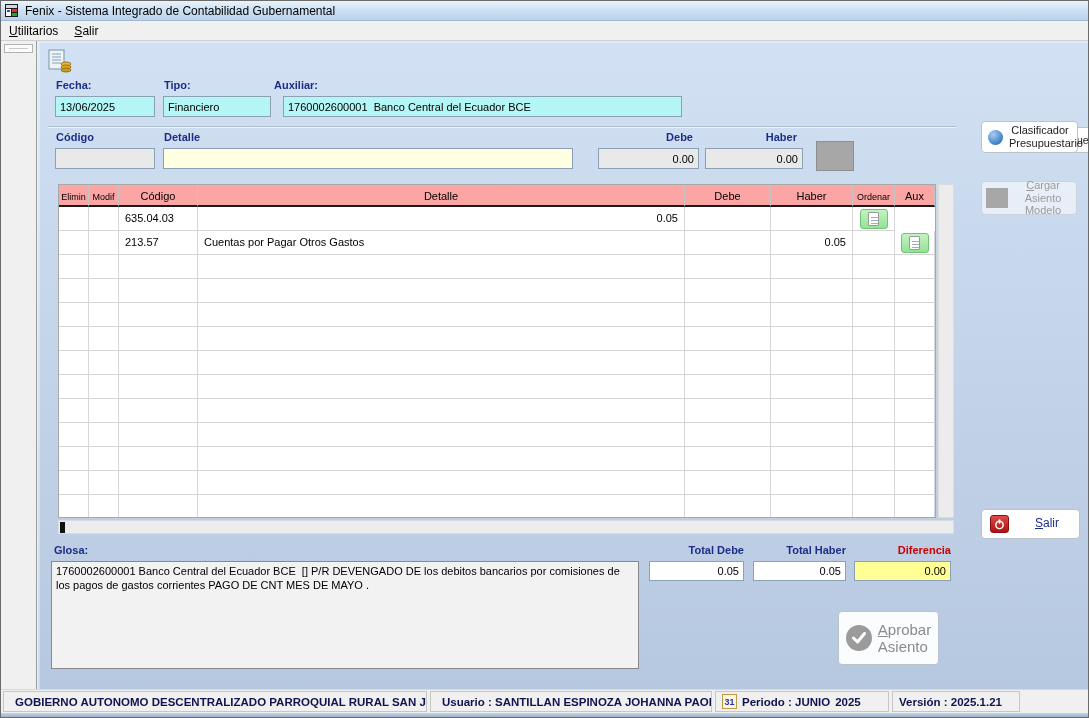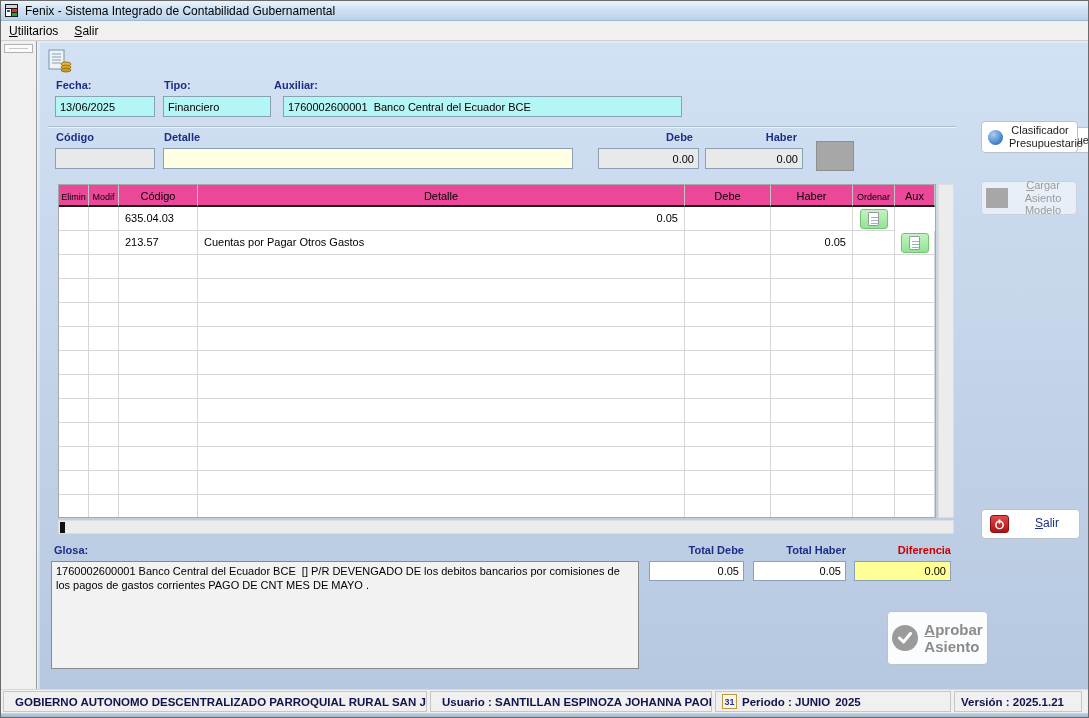--- a/index.html
+++ b/index.html
@@ -38,21 +38,21 @@
   .yelf  { background:#ffffe1; }
   .whitef{ background:#ffffff; }
   .dyel  { background:#ffff96; }
   .rnum  { text-align:right; }
 
   .etched { height:2px; border-top:1px solid #a9bcd2; border-bottom:1px solid #edf4fb; }
 
   
   .tbl { background:#ffffff; border:1px solid #a8a8a8; overflow:hidden; }
   .grid-cols { display:grid; grid-template-columns:30px 30px 79px 1fr 86px 82px 42px 40px; }
-  .th { font-size:11px; color:#000; text-align:center; padding:5px 2px 3px; border-right:1px solid #c4c4c4; border-bottom:2px solid #1a1a1a; background:#ec4899; white-space:nowrap; overflow:hidden; }
+  .th { font-size:11px; color:#000; text-align:center; padding:5px 2px 3px; border-right:1px solid #c4c4c4; border-bottom:2px solid #1a1a1a; background:#fca5a5; white-space:nowrap; overflow:hidden; }
   .th.small { font-size:9px; padding-top:7px; }
   .td { font-size:11px; color:#000; height:24px; line-height:23px; border-right:1px solid #d6d6d6; border-bottom:1px solid #d6d6d6; white-space:nowrap; overflow:hidden; }
   .td.pl { padding-left:6px; } .td.pr { padding-right:6px; text-align:right; }
   .td.center { display:flex; align-items:center; justify-content:center; }
   .aux-btn { width:28px; height:20px; border:1px solid #74c274; border-radius:3px; background:linear-gradient(180deg,#c2f3c2,#94e294); display:flex; align-items:center; justify-content:center; cursor:pointer; }
   .aux-doc { width:11px; height:14px; background:#fdfdfd; border:1px solid #9a9a9a; border-radius:1px;
     background-image:repeating-linear-gradient(180deg,transparent 0 2px,#9fb0bf 2px 3px); background-size:7px 100%; background-position:2px 2px; background-repeat:no-repeat; }
 
   .scroll-track { background:#ececec; border:1px solid #dcdcdc; }
   .h-thumb { position:absolute; left:1px; top:1px; width:5px; height:11px; background:#111; }
@@ -322,21 +322,21 @@
       <textarea class="glosa" readonly="" style="">1760002600001 Banco Central del Ecuador BCE  [] P/R DEVENGADO DE los debitos bancarios por comisiones de los pagos de gastos corrientes PAGO DE CNT MES DE MAYO .</textarea>
     </div>
 
     <div class="abs flabel rnum" style="left:611px;top:503px;width:95px;">Total Debe</div>
     <input class="abs tinput whitef rnum" style="left: 611px; top: 520px; width: 95px; height: 20px;" readonly="" value="0.05">
     <div class="abs flabel rnum" style="left:715px;top:503px;width:93px;">Total Haber</div>
     <input class="abs tinput whitef rnum" style="left: 715px; top: 520px; width: 93px; height: 20px;" readonly="" value="0.05">
     <div class="abs flabel rnum red" style="left:816px;top:503px;width:97px;">Diferencia</div>
     <input class="abs tinput dyel rnum" style="left: 816px; top: 520px; width: 97px; height: 20px;" readonly="" value="0.00">
 
-    <div class="abs btn aprobar-btn" style="left:849px;top:570px;width:101px;height:54px;font-weight:bold;">
+    <div class="abs btn aprobar-btn" style="left:800px;top:570px;width:101px;height:54px;">
       <span class="check-ic">
         <svg width="14" height="12" viewBox="0 0 14 12">
             <polyline points="1.5,6 5.5,10 12.5,1.5" fill="none" stroke="#fff" stroke-width="3" stroke-linecap="round" stroke-linejoin="round"></polyline>
           </svg>
       </span>
       <span class="aprobar-text">
         <span class="accel" style="display:block;">Aprobar</span>
         <span style="display:block;">Asiento</span>
       </span>
     </div>
@@ -352,21 +352,21 @@
       <span>GOBIERNO AUTONOMO DESCENTRALIZADO PARROQUIAL RURAL SAN JUAN</span>
     </div>
     <div class="sb-sec" style="width:282px;">
       <svg width="15" height="15" viewBox="0 0 15 15">
         <rect x="0.5" y="0.5" width="14" height="14" rx="3" fill="#1b2d7c"></rect>
         <circle cx="7.5" cy="6" r="3.2" fill="#e8e4da"></circle>
         <path d="M3 13 Q7.5 8.5 12 13 Z" fill="#e8e4da"></path>
       </svg>
       <span>Usuario : SANTILLAN ESPINOZA JOHANNA PAOLA</span>
     </div>
-    <div class="sb-sec" style="width:236px;">
+    <div class="sb-sec" style="width:174px;">
       <span class="cal-ic">31</span>
       <span>Periodo : JUNIO</span>
       <span style="">2025</span>
     </div>
     <div class="sb-sec" style="width:128px;">
       <span>Versión : 2025.1.21</span>
     </div>
   </div>
   <div class="bottom-strip"></div>
 </div>

